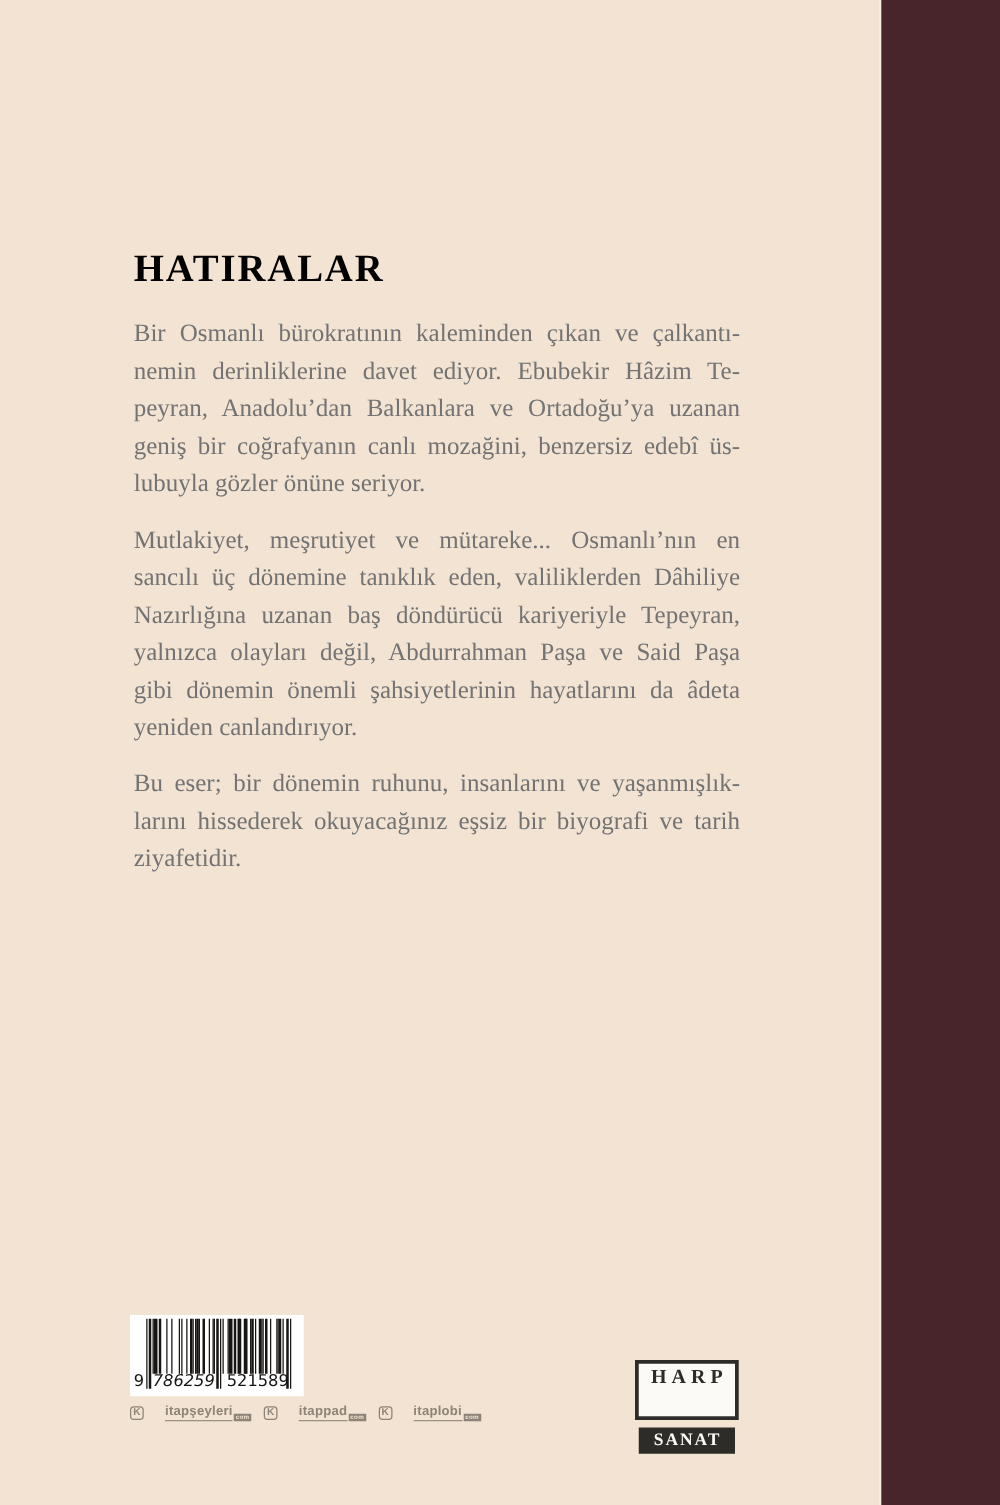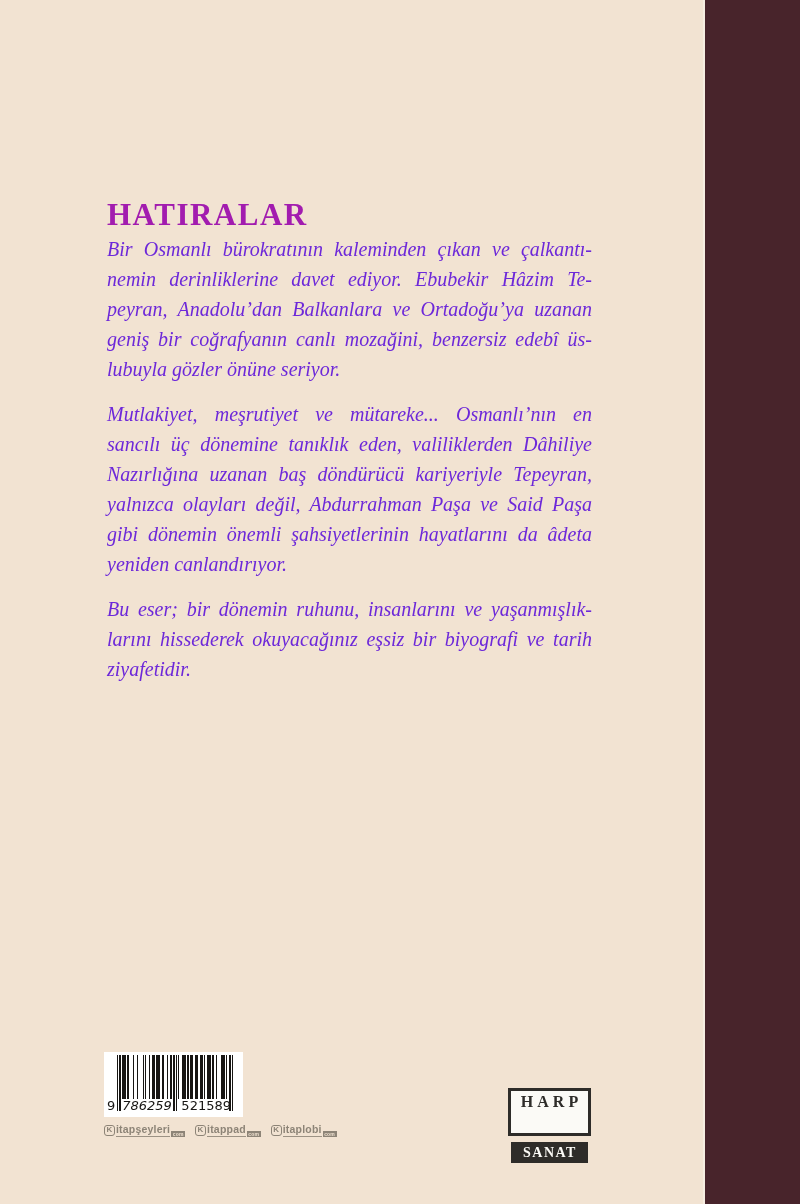--- a/index.html
+++ b/index.html
@@ -12,25 +12,25 @@
     position:absolute;top:0;right:0;width:95px;height:1204px;
     background:#48242b;
   }
   .band::before{
     content:"";position:absolute;left:-2px;top:0;width:2px;height:100%;
     background:rgba(255,255,255,0.35);
   }
   .title{
     position:absolute;left:107px;top:197px;
     font-size:31px;font-weight:bold;letter-spacing:1.5px;
-    color:#a21caf;
+    color:#000000;
   }
   .paras{
-    position:absolute;left:107px;top:234px;width:485px;
-    color:#6d28d9;font-size:20px;line-height:30px;font-style:italic;
+    position:absolute;left:107px;top:252px;width:485px;
+    color:#737373;font-size:20px;line-height:30px;
   }
   .para{margin:0 0 15px 0;}
   .pl{text-align:justify;text-align-last:justify;white-space:normal;}
   .pl.last{text-align-last:left;}
 
   
   .bcbox{
     position:absolute;left:104px;top:1052px;width:139px;height:65px;
     background:#ffffff;
   }
@@ -52,21 +52,21 @@
   .site{
     display:flex;align-items:center;position:relative;
     color:#8d8477;font-family:"Liberation Sans",sans-serif;
     font-size:10.5px;font-weight:bold;letter-spacing:0.2px;
   }
   .sicon{
     width:11px;height:11px;border:1.5px solid #8d8477;border-radius:3px;
     font-size:8px;line-height:8.5px;text-align:center;margin-right:1px;
     box-sizing:border-box;flex:0 0 auto;
   }
-  .srest{border-bottom:1px solid rgba(141,132,119,0.85);padding-bottom:1px;}
+  .srest{border-bottom:1px solid rgba(141,132,119,0.85);padding-bottom:1px;margin-left:16px;}
   .scom{
     font-size:5px;line-height:6px;background:#8d8477;color:#f2e3d2;
     padding:0 1.5px;margin-left:1px;align-self:flex-end;
   }
 
   
   .pub{
     position:absolute;left:508px;top:1088px;width:83px;height:48px;
     border:3px solid #2e2c29;box-sizing:border-box;background:#fbfaf6;
     font-family:"Liberation Serif",serif;font-weight:bold;text-align:center;

